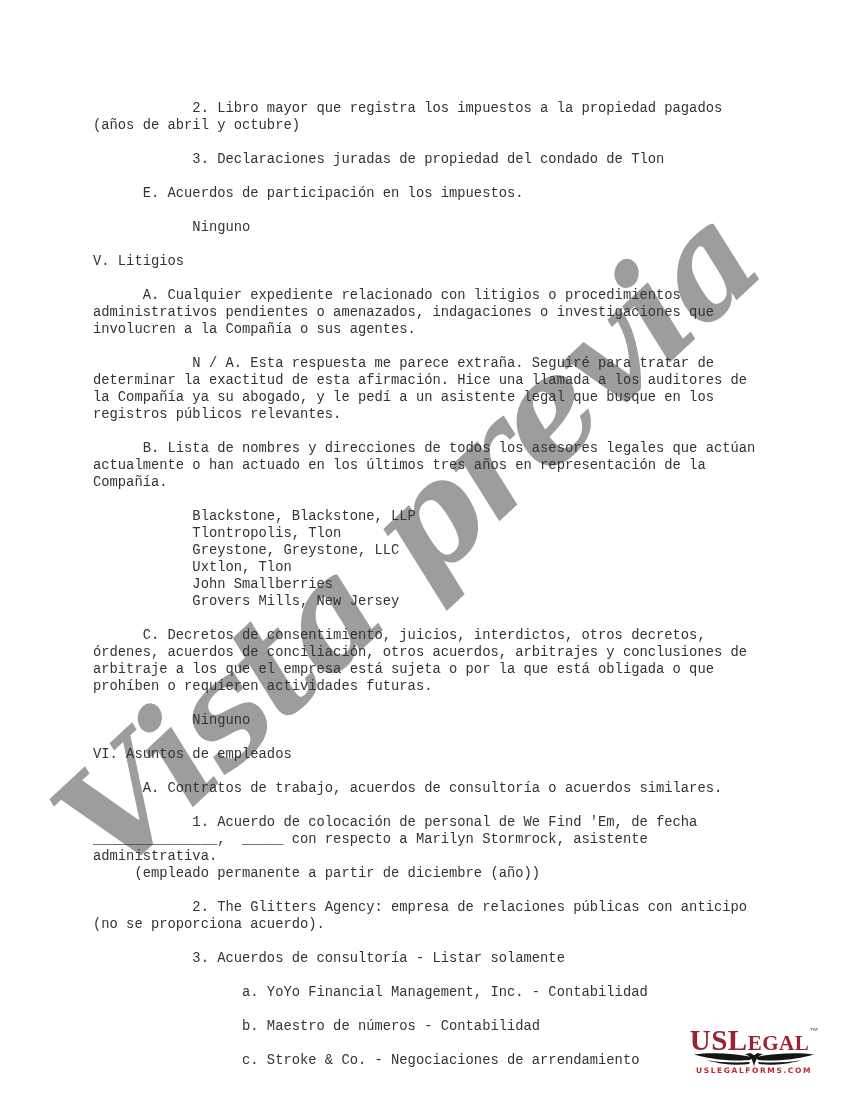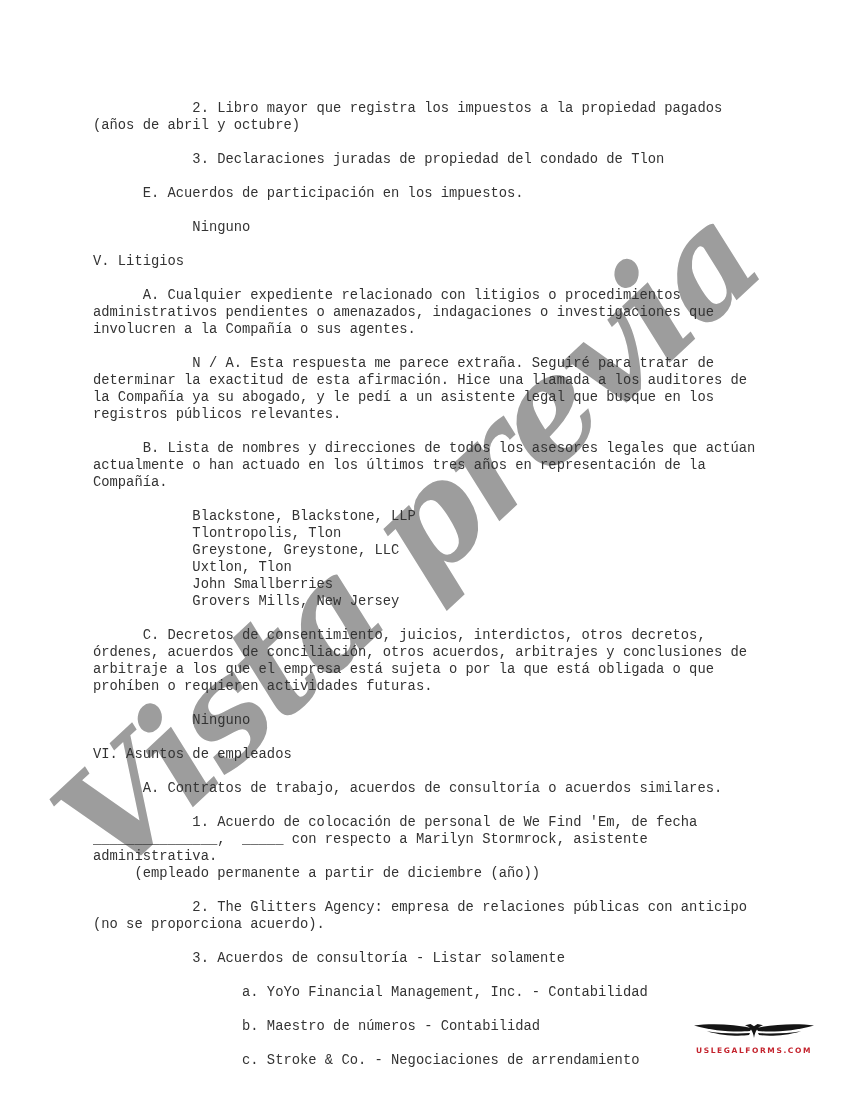--- a/index.html
+++ b/index.html
@@ -58,21 +58,21 @@
   .brand .small { font-size: 21px; letter-spacing: 0.5px; }
   .brand .tm {
     font-size: 9px;
     color: #777777;
     vertical-align: 16px;
     font-family: "Liberation Sans", sans-serif;
     letter-spacing: 0;
   }
   .eagle { display: block; margin: -3px auto 0 auto; }
   .tagline {
-    margin-top: 9px;
+    margin-top: 0;
     font-family: "DejaVu Sans", sans-serif;
     font-weight: bold;
     font-size: 7.5px;
     letter-spacing: 1.6px;
     color: #c4242e;
     white-space: nowrap;
   }
 </style>
 </head>
 <body>
@@ -133,20 +133,21 @@
 
             3. Acuerdos de consultoría - Listar solamente
 
                   a. YoYo Financial Management, Inc. - Contabilidad
 
                   b. Maestro de números - Contabilidad
 
                   c. Stroke &amp; Co. - Negociaciones de arrendamiento</pre>
 
   <div class="logo">
+    <div class="brand"><span class="big">US</span><span class="big">L</span><span class="small">EGAL</span><span class="tm">™</span></div>
     <svg class="eagle" width="124" height="15" viewBox="0 0 124 15" aria-hidden="true">
       <g fill="#151515">
         <path d="M60 5 C42 1 18 0 2 2.5 C22 8.5 45 9.2 58 8 Z"></path>
         <path d="M64 5 C82 1 106 0 122 2.5 C102 8.5 79 9.2 66 8 Z"></path>
         <path d="M58 10 C44 11 27 10.2 15 8.2 C31 13.2 49 13.2 57 12 Z"></path>
         <path d="M66 10 C80 11 97 10.2 109 8.2 C93 13.2 75 13.2 67 12 Z"></path>
         <path d="M62 15 C61 8 58 3.5 53 2.2 L58.5 1 L62 3.2 L65.5 1 L71 2.2 C66 3.5 63 8 62 15 Z"></path>
       </g>
     </svg>
     <div class="tagline">USLEGALFORMS.COM</div>

